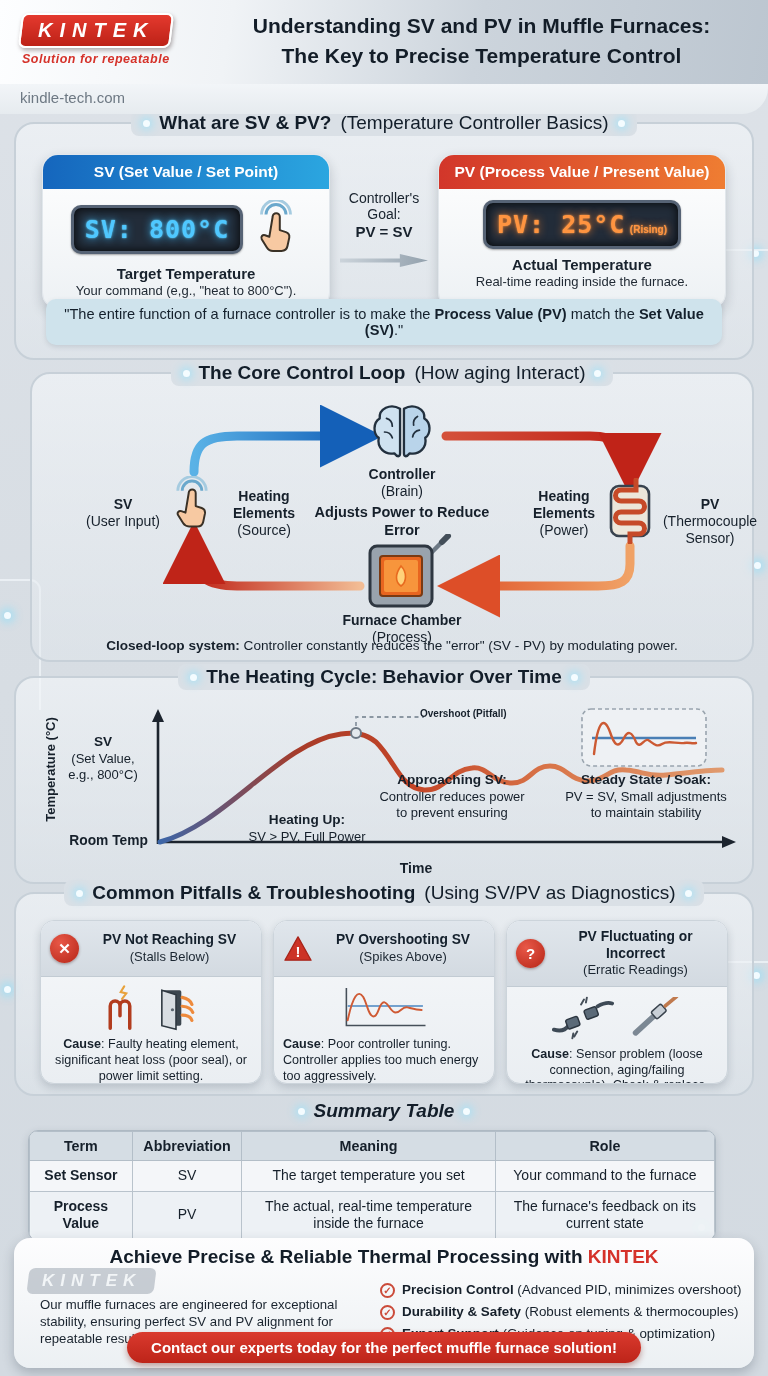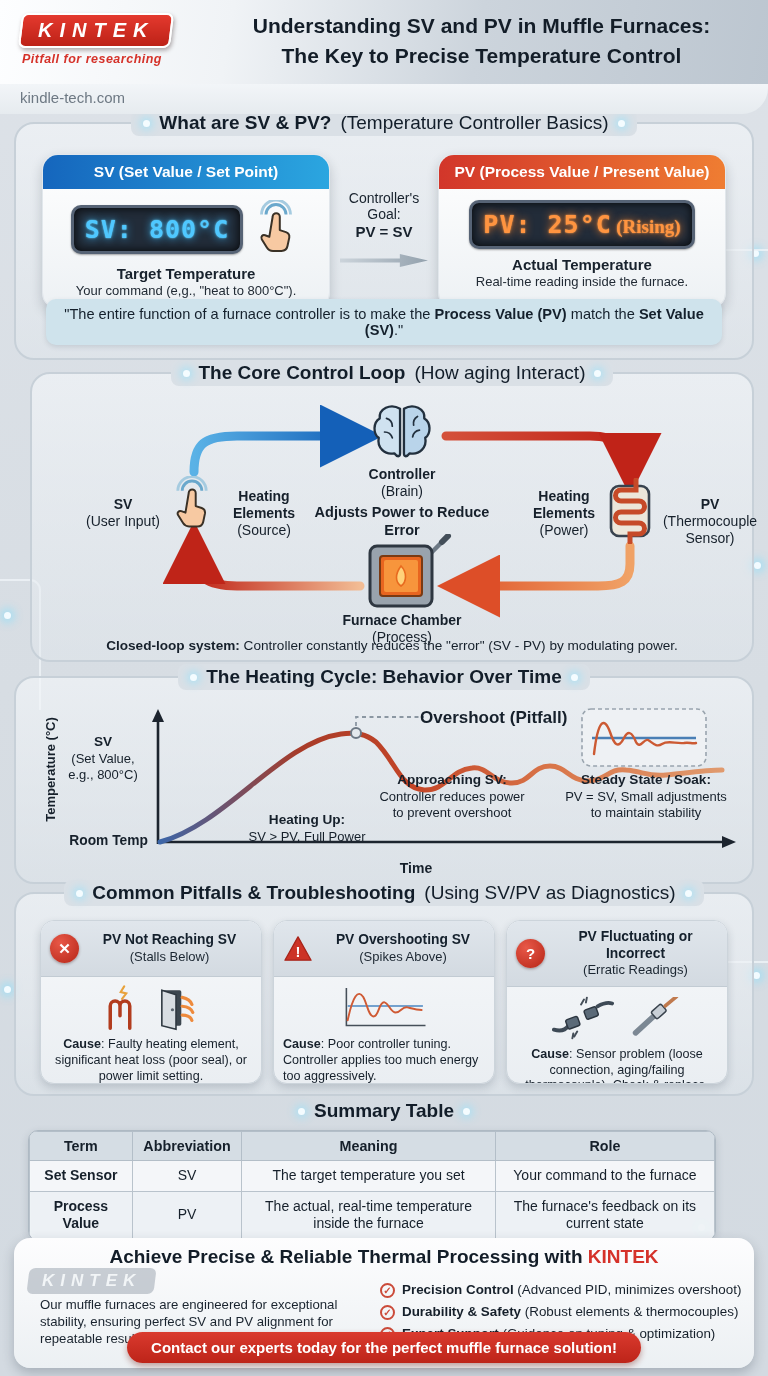--- a/index.html
+++ b/index.html
@@ -47,21 +47,21 @@
            border:1px solid #e2e7ec; box-shadow:0 5px 12px rgba(35,48,64,.22); overflow:hidden; }
   .vhead { color:#fff; font-weight:bold; font-size:15.5px; text-align:center; padding:8px 4px; }
   .vhead-sv { background:linear-gradient(90deg,#1566bd,#2ba6e0); }
   .vhead-pv { background:linear-gradient(90deg,#d2362a,#ef7d32); }
   .vbody { display:flex; align-items:center; justify-content:center; gap:8px; padding:11px 8px 4px; }
   .lcd { background:#222c39; border:3px solid #566375; border-radius:10px; padding:7px 11px;
          box-shadow:inset 0 0 10px rgba(0,0,0,.9), 0 1px 2px rgba(0,0,0,.35); white-space:nowrap; }
   .lcd-txt { font-family:"DejaVu Sans Mono", monospace; font-weight:bold; font-size:25px; letter-spacing:1px; }
   .lcd-blue { color:#4fc8ff; text-shadow:0 0 9px rgba(60,190,255,.95),0 0 2px rgba(120,220,255,1); }
   .lcd-orange { color:#ff9440; text-shadow:0 0 9px rgba(255,130,40,.95),0 0 2px rgba(255,170,90,1); }
-  .lcd-suffix { font-family:Liberation Serif, serif; font-size:19px; font-weight:bold; }
+  .lcd-suffix { font-family:Liberation Sans, sans-serif; font-size:10px; font-weight:bold; }
   .vcap1 { text-align:center; font-weight:bold; font-size:15px; color:#18222d; margin-top:3px; }
   .vcap2 { text-align:center; font-size:13px; color:#222b35; margin:1px 4px 10px; }
   .goal-mid { flex:1; text-align:center; padding-top:36px; color:#18222d; }
   .goal1 { font-size:14px; }
   .goal2 { font-size:15px; font-weight:bold; margin-top:1px; }
   .goal-arrow { width:88px; height:13px; margin:14px auto 0;
                 background:linear-gradient(90deg,#ccd4db,#93a1ad);
                 clip-path:polygon(0 34%,68% 34%,68% 0,100% 50%,68% 100%,68% 66%,0 66%); }
   .quote-row { position:absolute; left:30px; right:30px; bottom:13px; display:flex; justify-content:center; }
   .quote { background:#cfe3ec; border-radius:10px; padding:7px 16px; font-size:14.6px;
@@ -75,21 +75,21 @@
   .lbl-14 { font-size:14px; }
   .loop-cap { position:absolute; left:0; right:0; top:264px; text-align:center;
               font-size:13.6px; color:#16202b; }
 
   
   .sec3 { top:676px; height:208px; }
   .chart-note { position:absolute; color:#16202b; text-align:center; line-height:1.25; font-size:13px; }
   .chart-note .b { font-weight:bold; font-size:13.6px; }
   .ylab { position:absolute; left:-46px; top:84px; width:160px; text-align:center;
           transform:rotate(-90deg); font-weight:bold; font-size:13px; color:#16202b; }
-  .ov-label { position:absolute; left:404px; top:30px; font-weight:bold; font-size:17px; color:#16202b; }
+  .ov-label { position:absolute; left:404px; top:30px; font-weight:bold; font-size:10px; color:#16202b; }
 
   
   .sec4 { top:892px; height:204px; }
   .pcards { position:absolute; top:26px; left:24px; right:24px; display:flex; gap:11px; }
   .pcard { flex:1; background:linear-gradient(#f6f8fa,#eaeef2); border:1px solid #ccd4db;
            border-radius:14px; box-shadow:0 4px 9px rgba(35,48,64,.18); overflow:hidden; height:164px; }
   .phead { display:flex; align-items:center; gap:8px; padding:8px 9px; min-height:56px;
            background:linear-gradient(#e0e6ec,#d3dae1); border-bottom:1px solid #c2cbd3; }
   .phead .tt { flex:1; text-align:center; line-height:1.2; }
   .phead .t1 { font-weight:bold; font-size:13.8px; color:#14202c; }
@@ -101,21 +101,21 @@
   .pbody { padding:6px 9px 4px; }
   .picons { display:flex; justify-content:center; align-items:center; gap:16px; height:50px; }
   .ptext { font-size:12.6px; color:#16202b; line-height:1.26; margin-top:4px; }
   .center { text-align:center; }
   .ptext .b { font-weight:bold; }
 
   
   .sum-head { position:absolute; top:1100px; left:0; right:0; display:flex;
               justify-content:center; z-index:1; }
   .sum-head .inner { display:flex; align-items:center; gap:9px; font-size:19px;
-                     font-weight:bold; color:#121d29; }
+                     font-weight:bold; color:#121d29;font-style:italic; }
   .tablewrap { position:absolute; top:1130px; left:28px; width:688px; z-index:1;
                border:1px solid #aeb9c3; border-radius:10px; overflow:hidden;
                box-shadow:0 3px 8px rgba(35,48,64,.15); }
   table { width:100%; border-collapse:collapse; font-size:14px; color:#16202b; }
   th { background:#d5dde4; font-weight:bold; padding:6px 4px; border:1px solid #b3bec8; font-size:14.3px;}
   td { background:rgba(246,248,250,.95); padding:6px 8px; border:1px solid #b9c3cc;
        text-align:center; line-height:1.25; }
   td.bold { font-weight:bold; }
   tr:nth-child(2) td { background:rgba(238,242,246,.95); }
 
@@ -161,21 +161,21 @@
       <path d="M0 470 h30 a10 10 0 0 1 10 10 v120"></path>
       <path d="M768 852 h-40 a10 10 0 0 0 -10 10 v50"></path>
       <path d="M30 1060 v60 a10 10 0 0 0 10 10 h40"></path>
     </g>
   </svg>
 
   <div class="header">
     <div class="logo-box">
       <span>KINTEK</span>
     </div>
-    <div class="logo-tag">Pitfall for researching</div>
+    <div class="logo-tag">Solution for repeatable</div>
     <div class="head-title">
       <div>Understanding SV and PV in Muffle Furnaces:</div>
       <div>The Key to Precise Temperature Control</div>
     </div>
   </div>
   <div class="subband">
     <div class="site">kindle-tech.com</div>
   </div>
 
   <div class="section sec1">
@@ -397,21 +397,21 @@
     <div class="chart-note b" style="left:300px; top:182px; width:200px; font-weight:bold; font-size:14px;">Time</div>
     <div class="ov-label">Overshoot (Pitfall)</div>
 
     <div class="chart-note" style="left:196px; top:134px; width:190px;">
       <div class="b">Heating Up:</div>
       <div>SV &gt; PV, Full Power</div>
     </div>
     <div class="chart-note" style="left:331px; top:94px; width:210px;">
       <div class="b">Approaching SV:</div>
       <div>Controller reduces power</div>
-      <div>to prevent overshoot</div>
+      <div>to prevent ensuring</div>
     </div>
     <div class="chart-note" style="left:520px; top:94px; width:220px;">
       <div class="b">Steady State / Soak:</div>
       <div>PV = SV, Small adjustments</div>
       <div>to maintain stability</div>
     </div>
   </div>
 
   <div class="section sec4">
     <div class="stitle">

